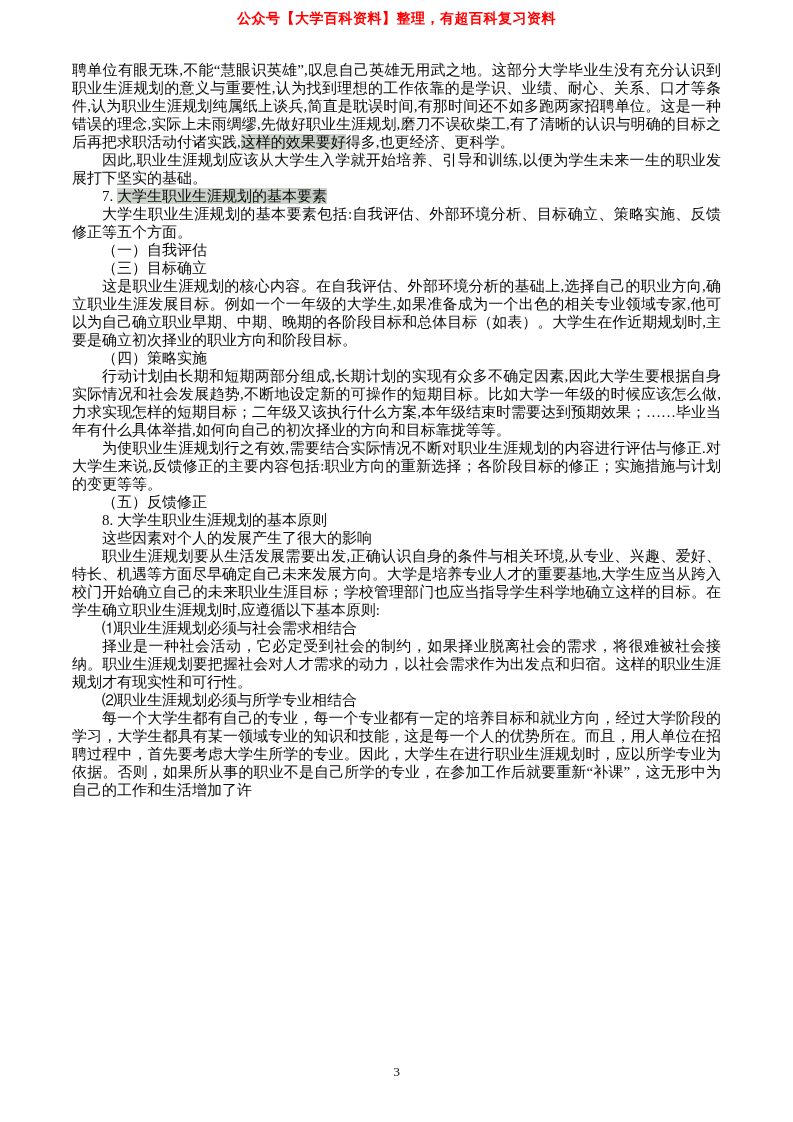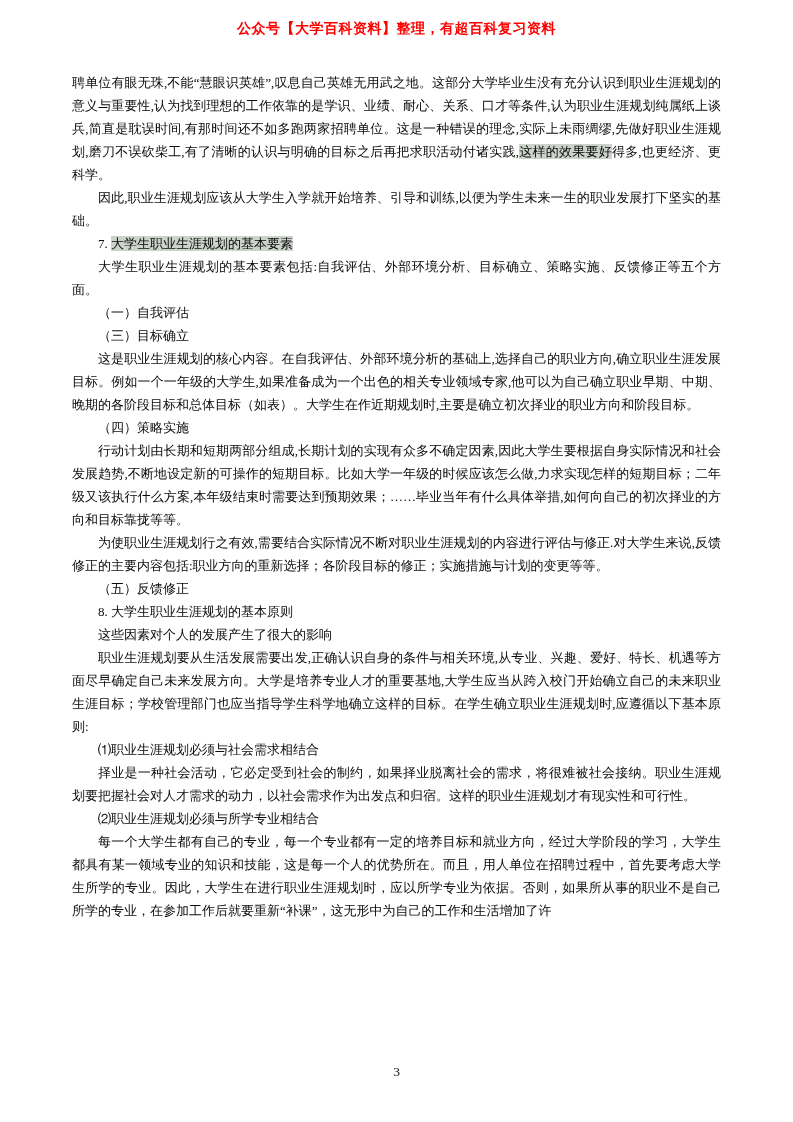--- a/index.html
+++ b/index.html
@@ -8,34 +8,34 @@
     width: 793px;
     height: 1122px;
     background: #ffffff;
     font-family: "Liberation Serif", "DejaVu Serif", serif;
   }
   .page {
     position: relative;
     width: 793px;
     height: 1122px;
     background: #ffffff;
-    padding: 20px 72px 0 72px;
+    padding: 10px 72px 0 72px;
     overflow: hidden;
     color: #0a0a0a;
   }
   .doc-header {
     text-align: center;
     font-size: 14px;
     font-weight: 700;
     letter-spacing: 0.5px;
     margin-bottom: 33px;
   }
   .doc-body {
-    font-size: 13px;
-    line-height: 23px;
+    font-size: 15px;
+    line-height: 18px;
     text-align: justify;
     word-break: break-all;
   }
   .para { margin: 0; }
   .indent { text-indent: 2em; }
   .bold { font-weight: 400; }
   .highlight { background-color: var(--hl, #ccd3cb); }
   .page-number {
     position: absolute;
     left: 0;

